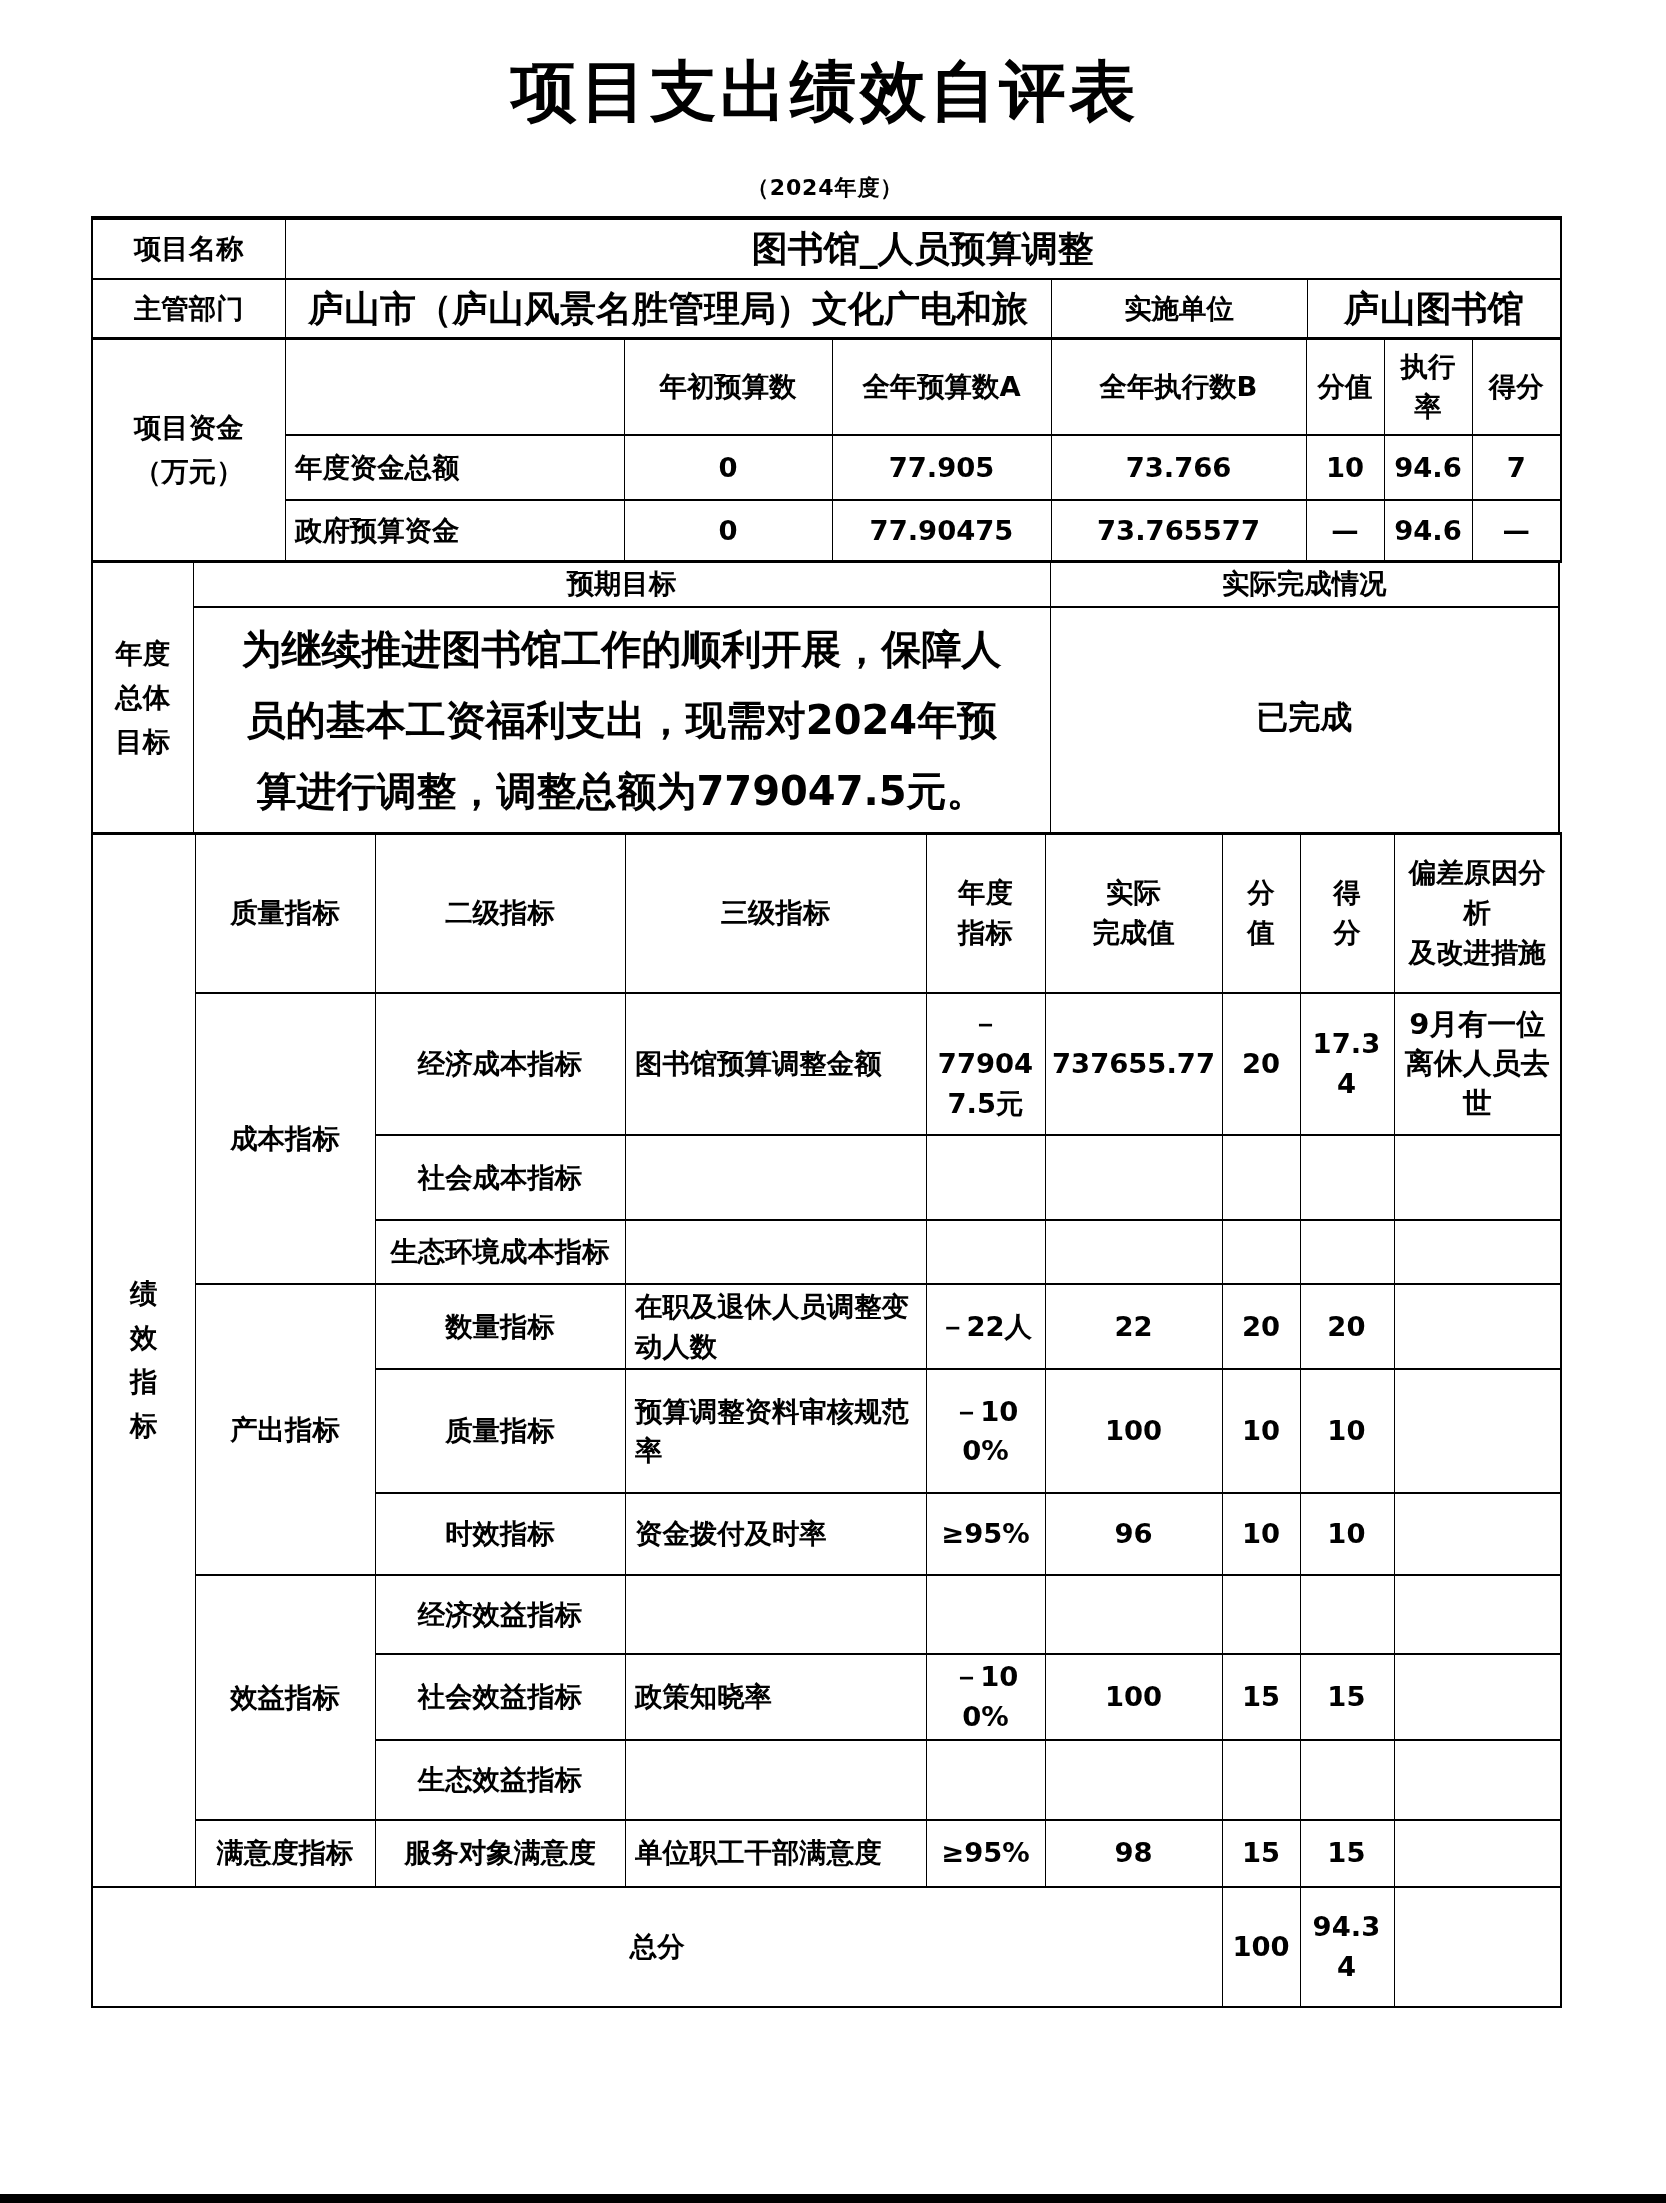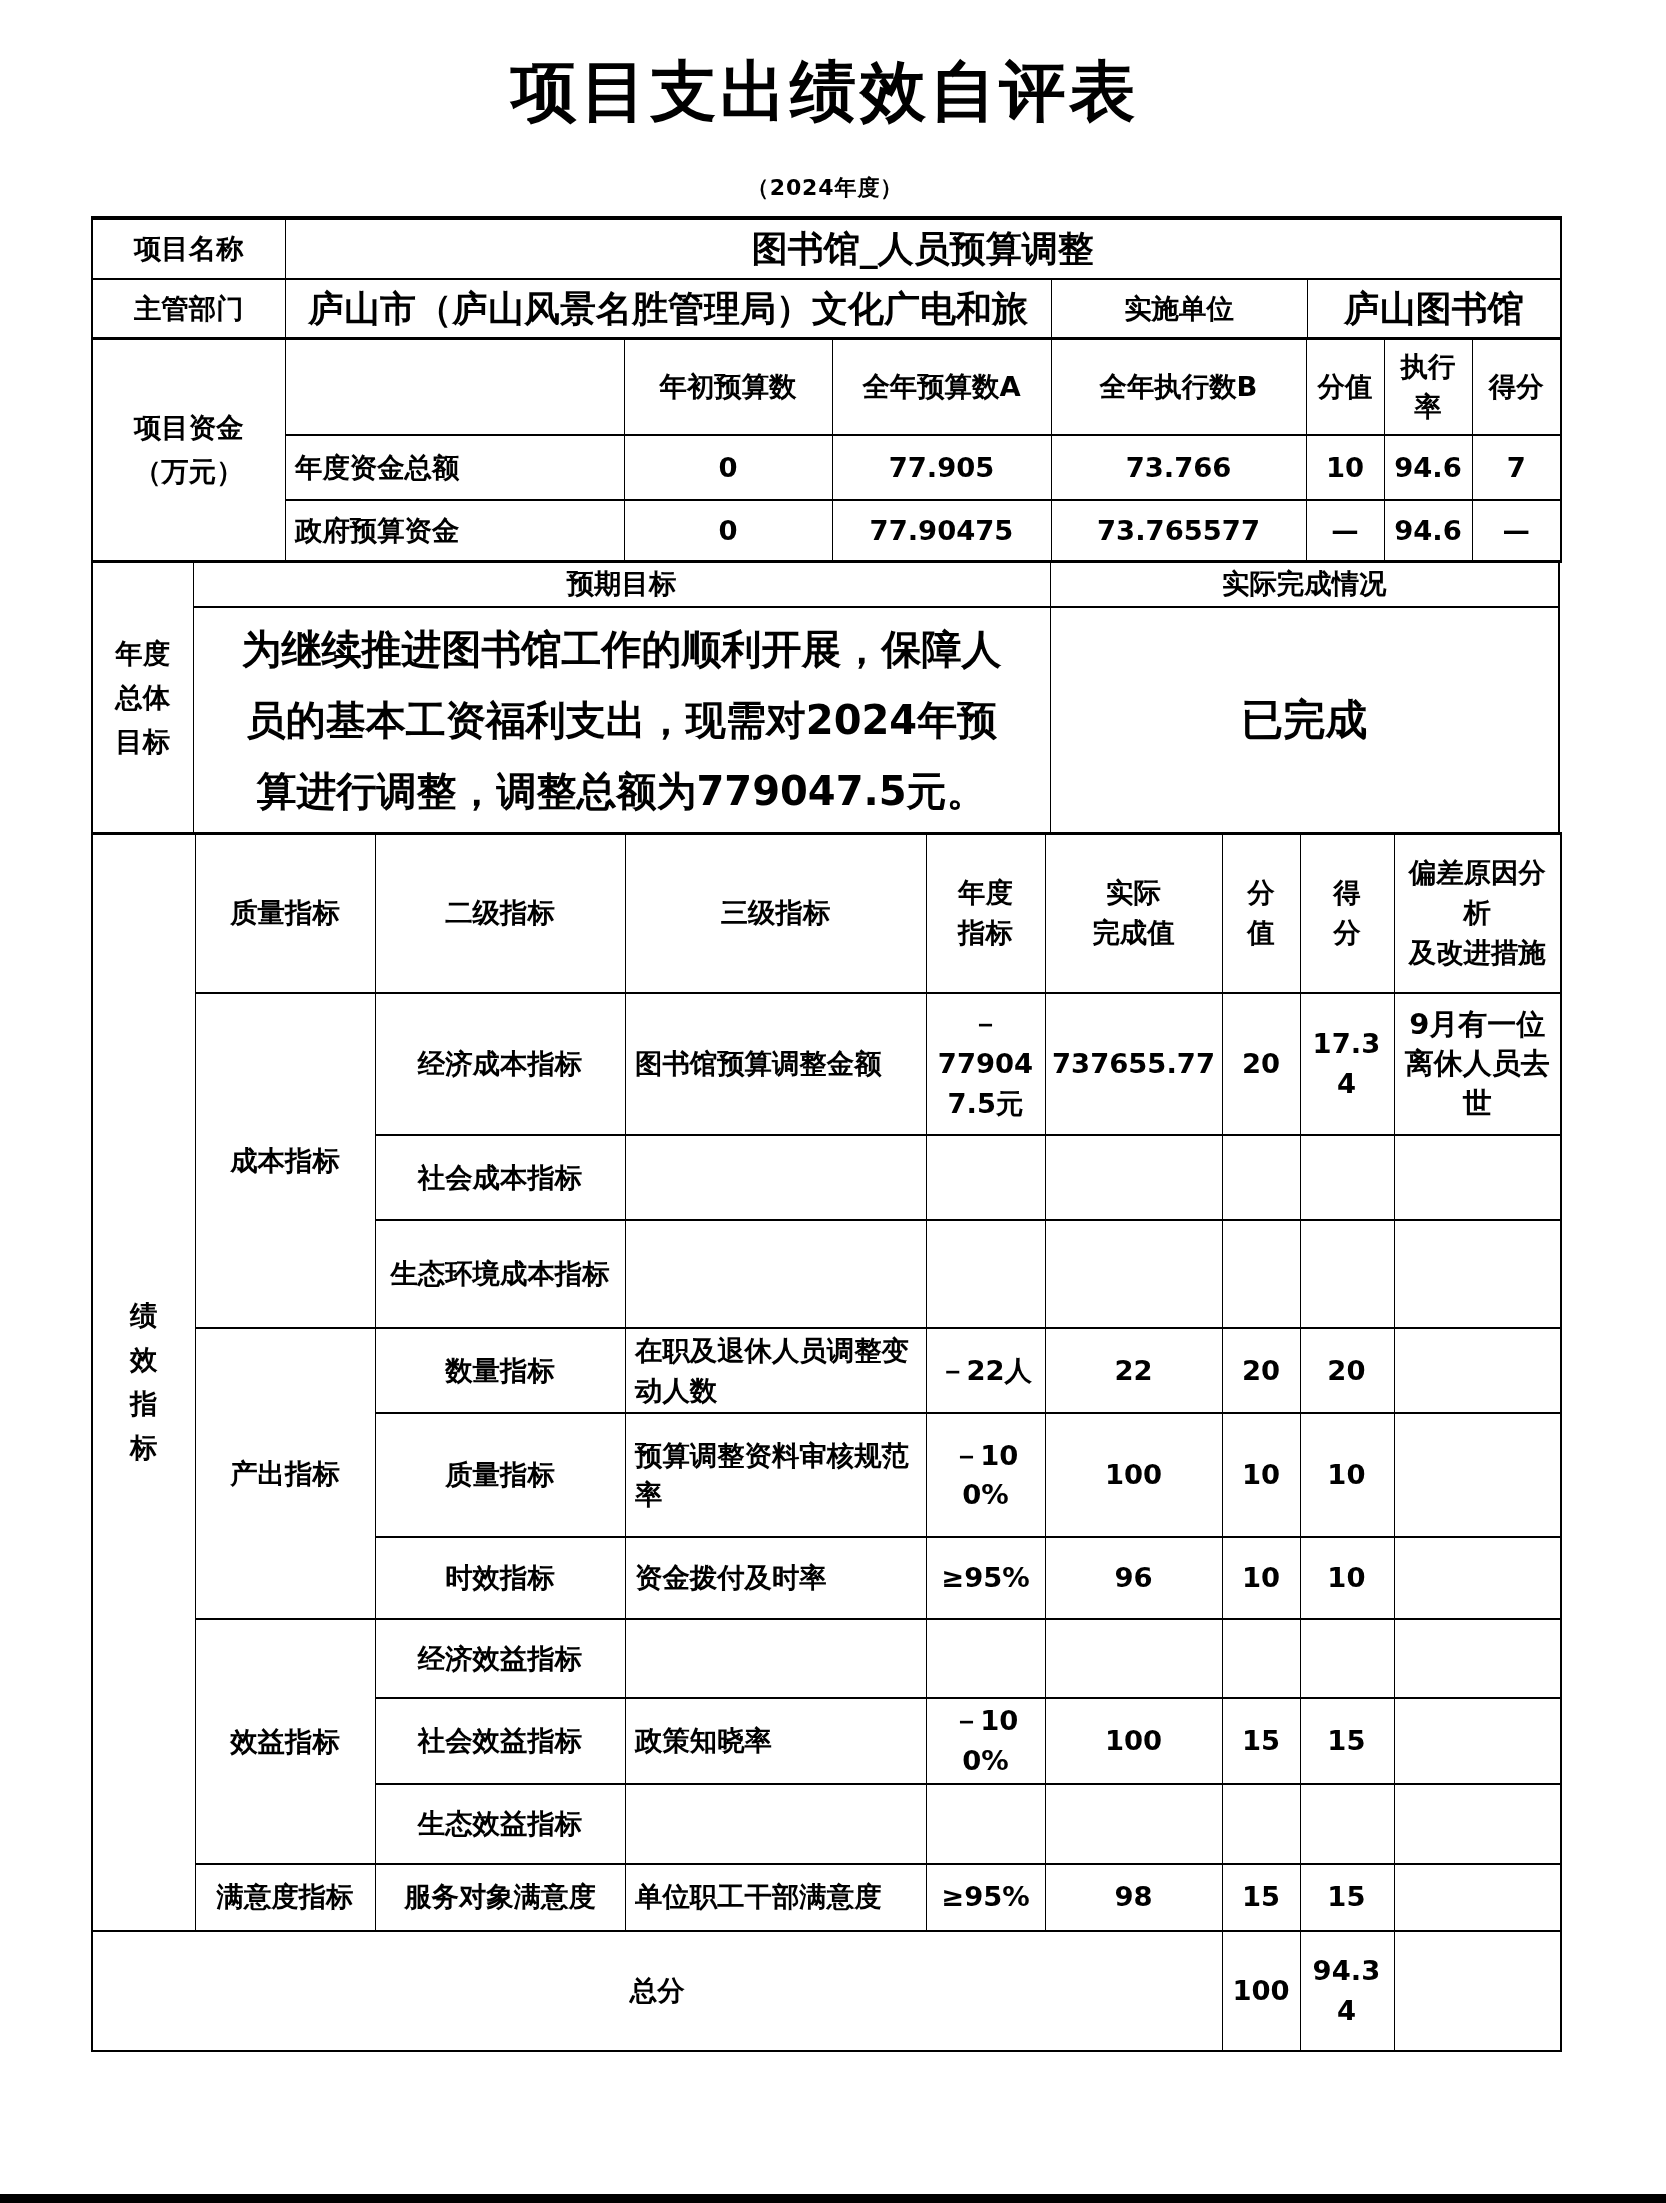--- a/index.html
+++ b/index.html
@@ -19,21 +19,21 @@
   td, th {
     border:1.9px solid #000; border-top-width:2.8px; border-bottom-width:2.8px;
     text-align:center; vertical-align:middle;
     font-size:27.4px; font-weight:bold; color:#000;
     white-space:pre-line; word-break:break-all; line-height:1.45;
     padding:1.9px 3.8px;
   }
   .left  { text-align:left; padding-left:9.5px; }
   .big   { font-size:36px; }
   .goal  { font-size:40px; line-height:1.78; padding:5.7px 42px; }
-  .done  { font-size:42px; }
+  .done  { font-size:32px;font-family:Liberation Mono, monospace; }
   .dev   { font-size:29px; line-height:1.35; }
   .tight { padding-left:12px; padding-right:13.2px; }
   .ann   { padding-left:6.6px; padding-right:6.6px; }
   .vlab  { line-height:1.6; }
   .dash  { font-weight:900; }
   .bottom-bar { position:absolute; left:0; right:0; bottom:0; height:9.5px; background:#000; }
 </style>
 </head>
 <body>
 
@@ -175,21 +175,21 @@
       </tr>
       <tr style="height:85px">
         <td>社会成本指标</td>
         <td></td>
         <td></td>
         <td></td>
         <td></td>
         <td></td>
         <td></td>
       </tr>
-      <tr style="height:108px">
+      <tr style="height:64px">
         <td>生态环境成本指标</td>
         <td></td>
         <td></td>
         <td></td>
         <td></td>
         <td></td>
         <td></td>
       </tr>
       <tr style="height:67px">
         <td rowspan="3">产出指标</td>

